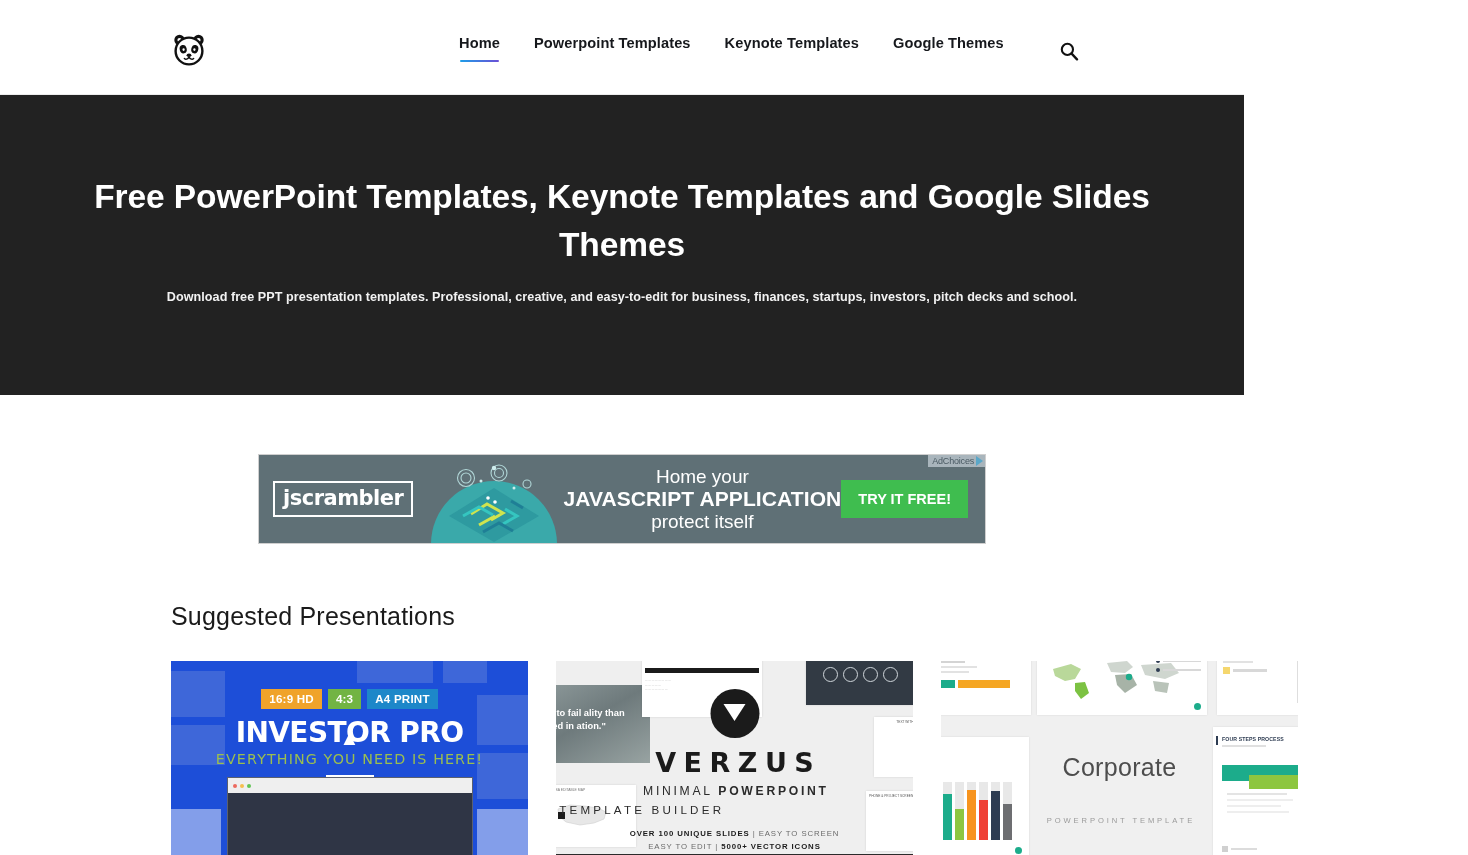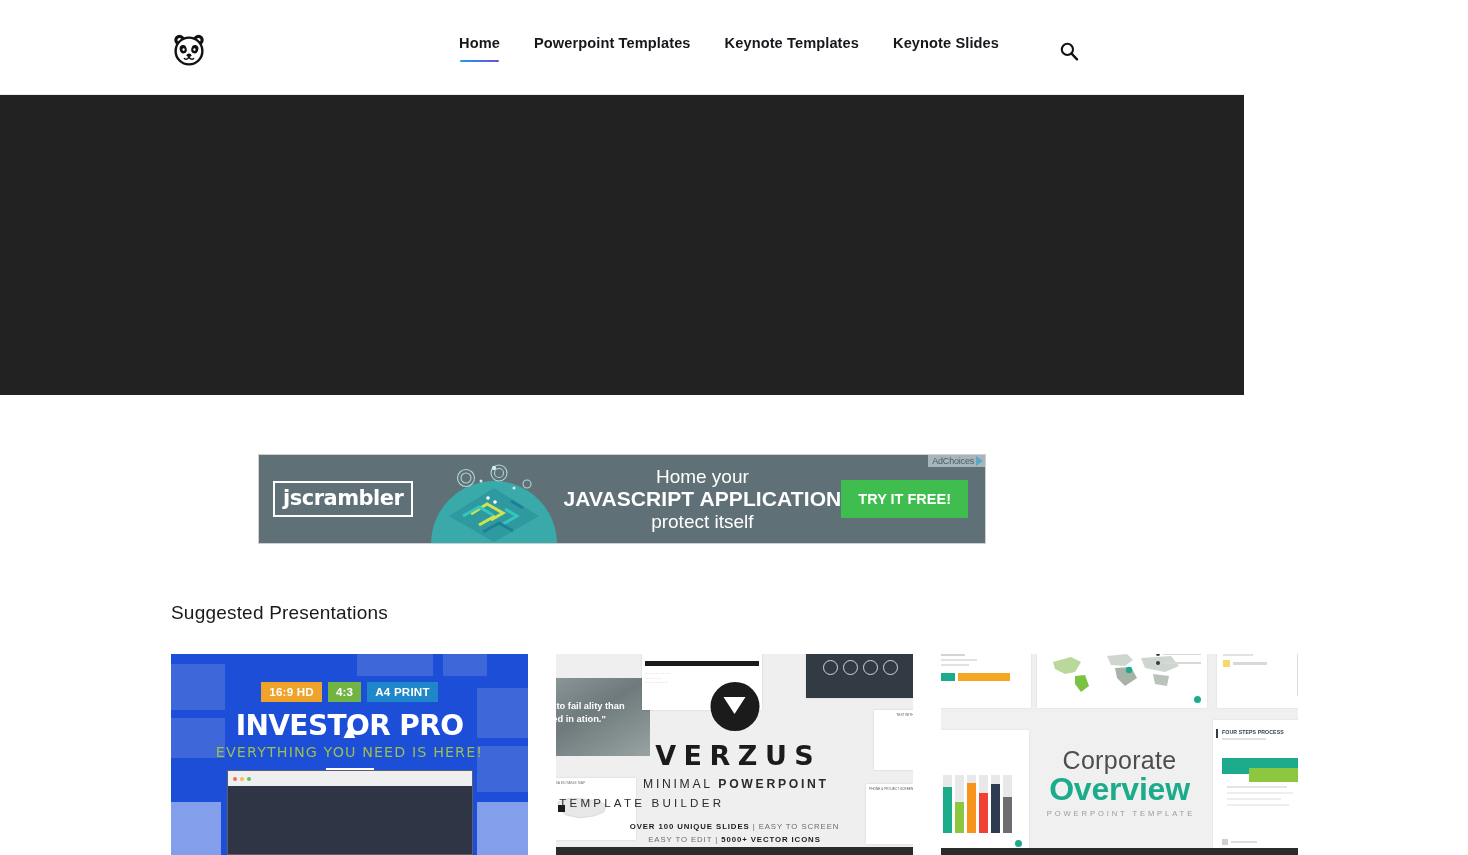--- a/index.html
+++ b/index.html
@@ -154,21 +154,21 @@
     font-size: 14.5px;
     font-weight: bold;
     padding: 11px 17px;
     white-space: nowrap;
     cursor: pointer;
   }
 
   
   .section-title {
     margin: 58px 0 0 171px;
-    font-size: 19px;
+    font-size: 25px;
     color: #1a1a1a;
     font-weight: normal;
     letter-spacing: 0.2px;
   }
   .cards {
     margin: 30px 0 0 171px;
     display: flex;
     gap: 28px;
   }
   .card {
@@ -323,32 +323,34 @@
         <ellipse cx="18" cy="23.2" rx="2.4" ry="1.8" fill="#111"></ellipse>
         <path d="M18 25.2 q-2.6 3.2 -4.6 1.3" stroke="#111" stroke-width="1.5" fill="none" stroke-linecap="round"></path>
         <path d="M18 25.2 q2.6 3.2 4.6 1.3" stroke="#111" stroke-width="1.5" fill="none" stroke-linecap="round"></path>
       </svg>
     </div>
 
     <div class="nav">
       <div class="nav-item active">Home</div>
       <div class="nav-item">Powerpoint Templates</div>
       <div class="nav-item">Keynote Templates</div>
-      <div class="nav-item">Keynote Slides</div>
+      <div class="nav-item">Google Themes</div>
     </div>
 
     <div class="search-btn">
       <svg width="20" height="20" viewBox="0 0 20 20">
         <circle cx="8.4" cy="8.4" r="5.6" fill="none" stroke="#111" stroke-width="2.1"></circle>
         <line x1="12.6" y1="12.6" x2="18" y2="18.4" stroke="#111" stroke-width="2.3" stroke-linecap="round"></line>
       </svg>
     </div>
   </div>
 
   <div class="hero">
+    <div class="hero-title">Free PowerPoint Templates, Keynote Templates and Google Slides Themes</div>
+    <div class="hero-sub">Download free PPT presentation templates. Professional, creative, and easy-to-edit for business, finances, startups, investors, pitch decks and school.</div>
   </div>
 
   <div class="ad-wrap">
     <div class="ad">
 
       <div class="ad-choices">
         <span>AdChoices</span>
         <span class="tri"></span>
       </div>
 
@@ -564,20 +566,19 @@
         <div style="position:absolute;left:14px;top:72px;width:66px;height:2px;background:#eee;"></div>
         <div style="position:absolute;left:14px;top:78px;width:54px;height:2px;background:#eee;"></div>
         <div style="position:absolute;left:14px;top:84px;width:62px;height:2px;background:#eee;"></div>
         <div style="position:absolute;left:9px;bottom:10px;display:flex;align-items:center;gap:3px;">
           <span style="width:6px;height:6px;background:#d0d0d0;display:block;"></span>
           <span style="width:26px;height:2px;background:#dcdcdc;display:block;"></span>
         </div>
       </div>
 
       <div class="title1">Corporate</div>
-      <div class="title2">Overview</div>
       <div class="title3">POWERPOINT TEMPLATE</div>
 
       <div class="botstrip"></div>
     </div>
 
   </div>
 </div>
 
 </body></html>

